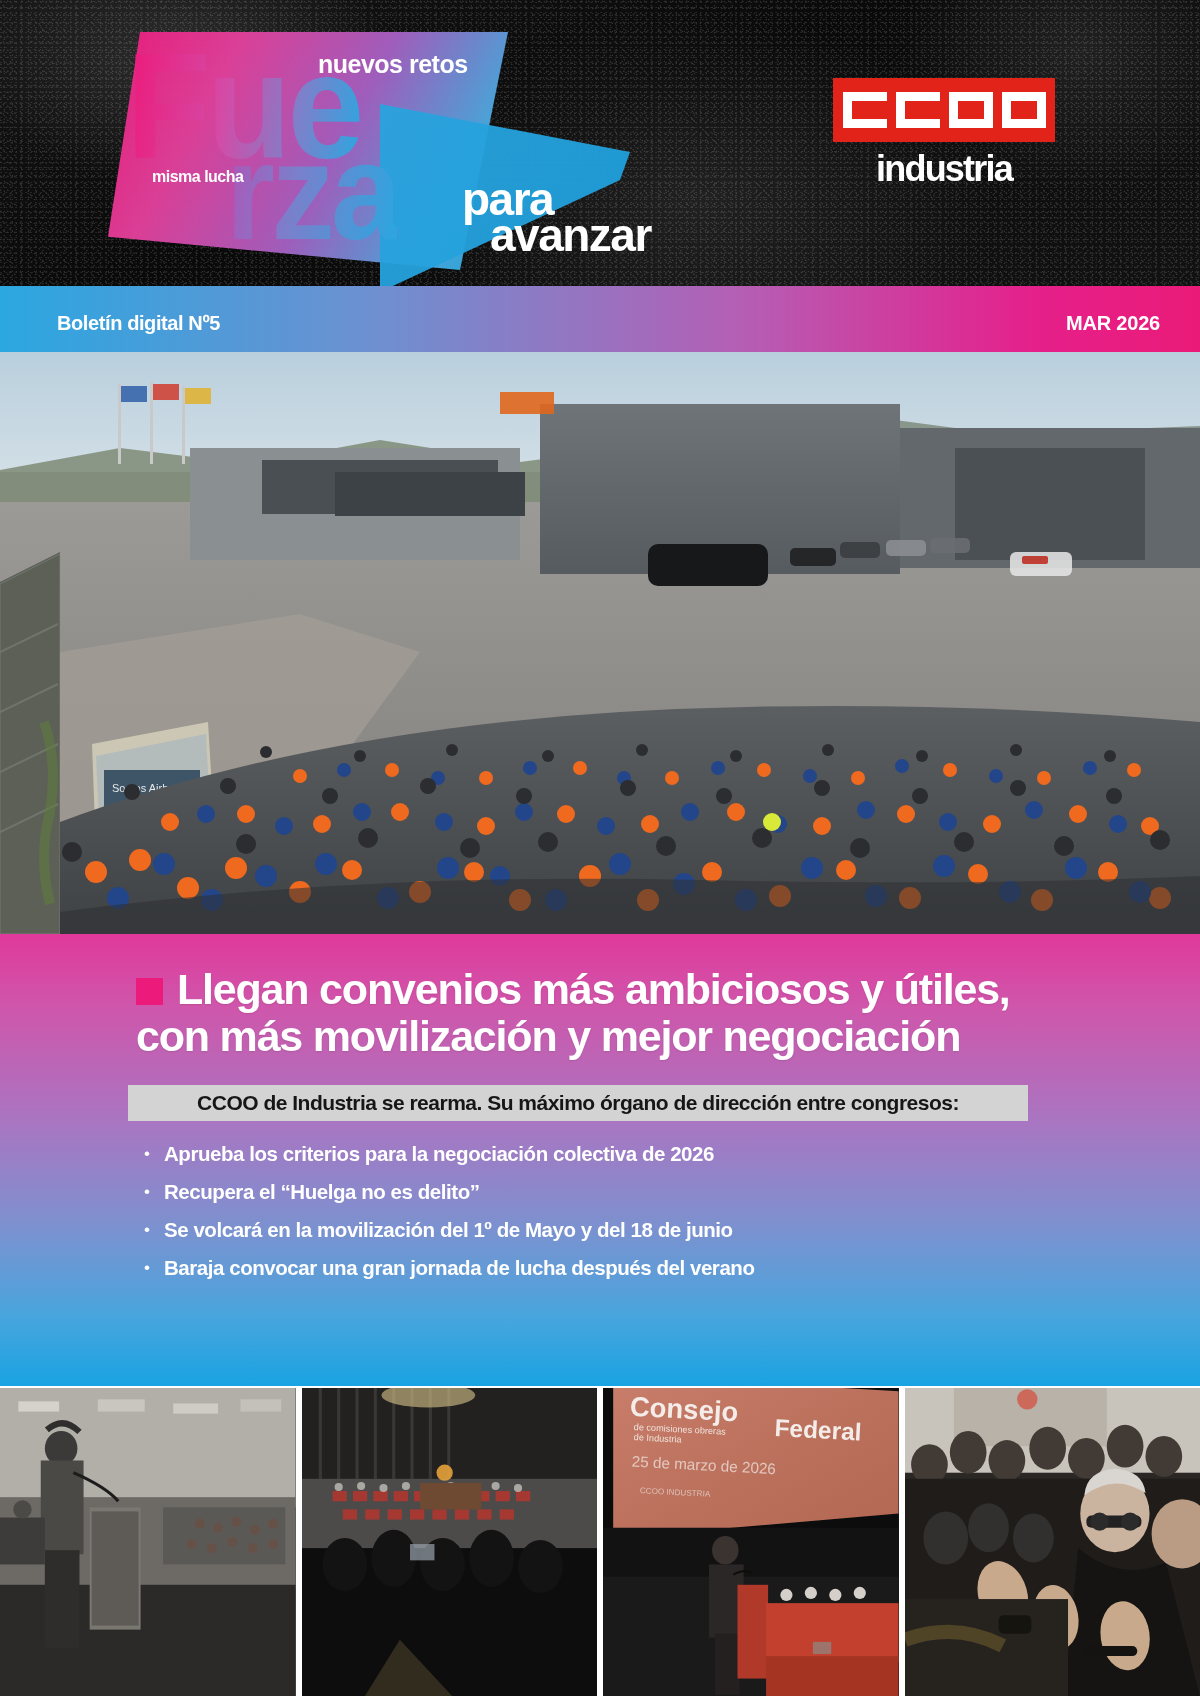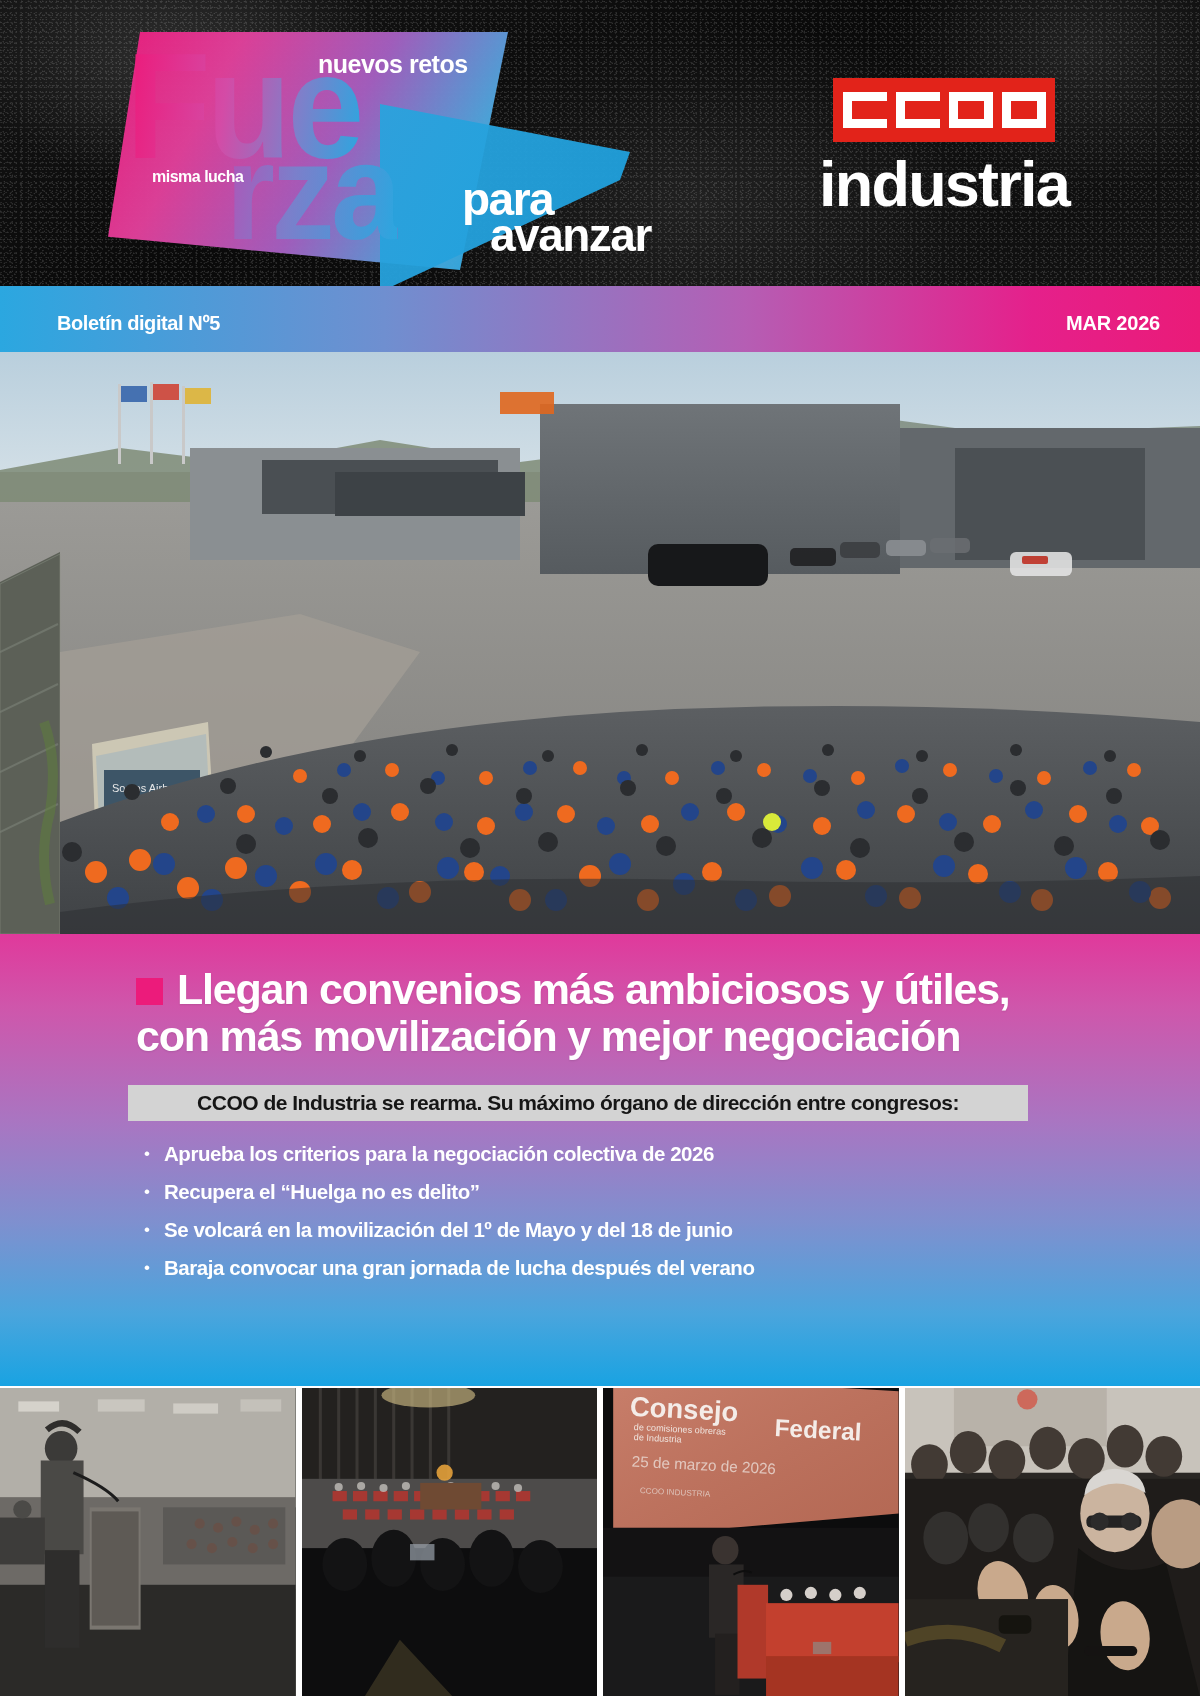--- a/index.html
+++ b/index.html
@@ -99,21 +99,21 @@
   .cg.c::after{
     content:""; position:absolute; left:9px; top:9px; right:-1px; bottom:9px; background:#e2231a;
   }
   .cg.o::before{
     content:""; position:absolute; inset:0; background:#fff;
   }
   .cg.o::after{
     content:""; position:absolute; left:9px; top:9px; right:9px; bottom:9px; background:#e2231a;
   }
   .ccoo-word {
-    color:#fff; font-size:63px; font-weight:800; letter-spacing:-1.8px; margin-top:6px;
+    color:#fff; font-size:36px; font-weight:800; letter-spacing:-1.8px; margin-top:6px;
   }
 
   
   .bulletin-bar {
     position:absolute; left:0; top:286px; width:1200px; height:66px;
     background:linear-gradient(90deg,#2ba7e0 0%,#6f8fd0 32%,#b55eb4 62%,#e5208b 86%,#ea1b78 100%);
     display:flex; align-items:center; justify-content:space-between;
     padding:8px 40px 0 57px;
   }
   .bulletin-left { color:#fff; font-size:20px; font-weight:800; letter-spacing:-.4px; }

